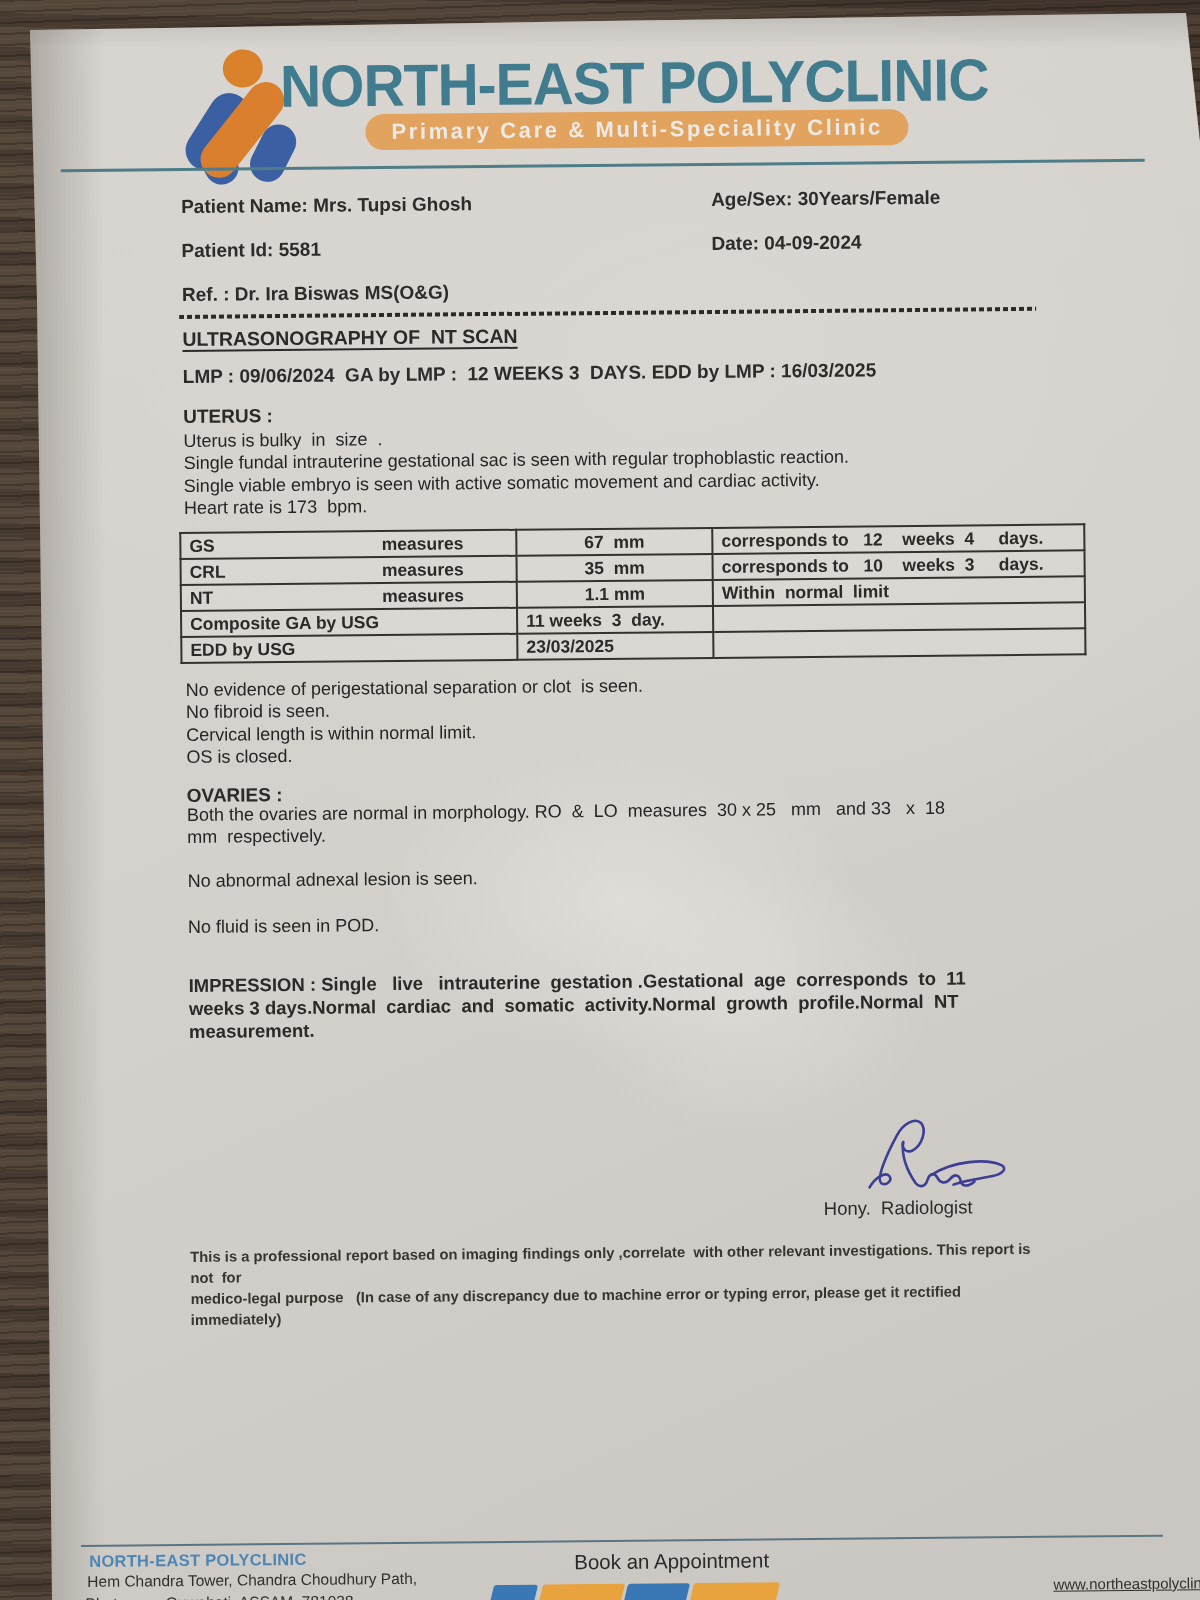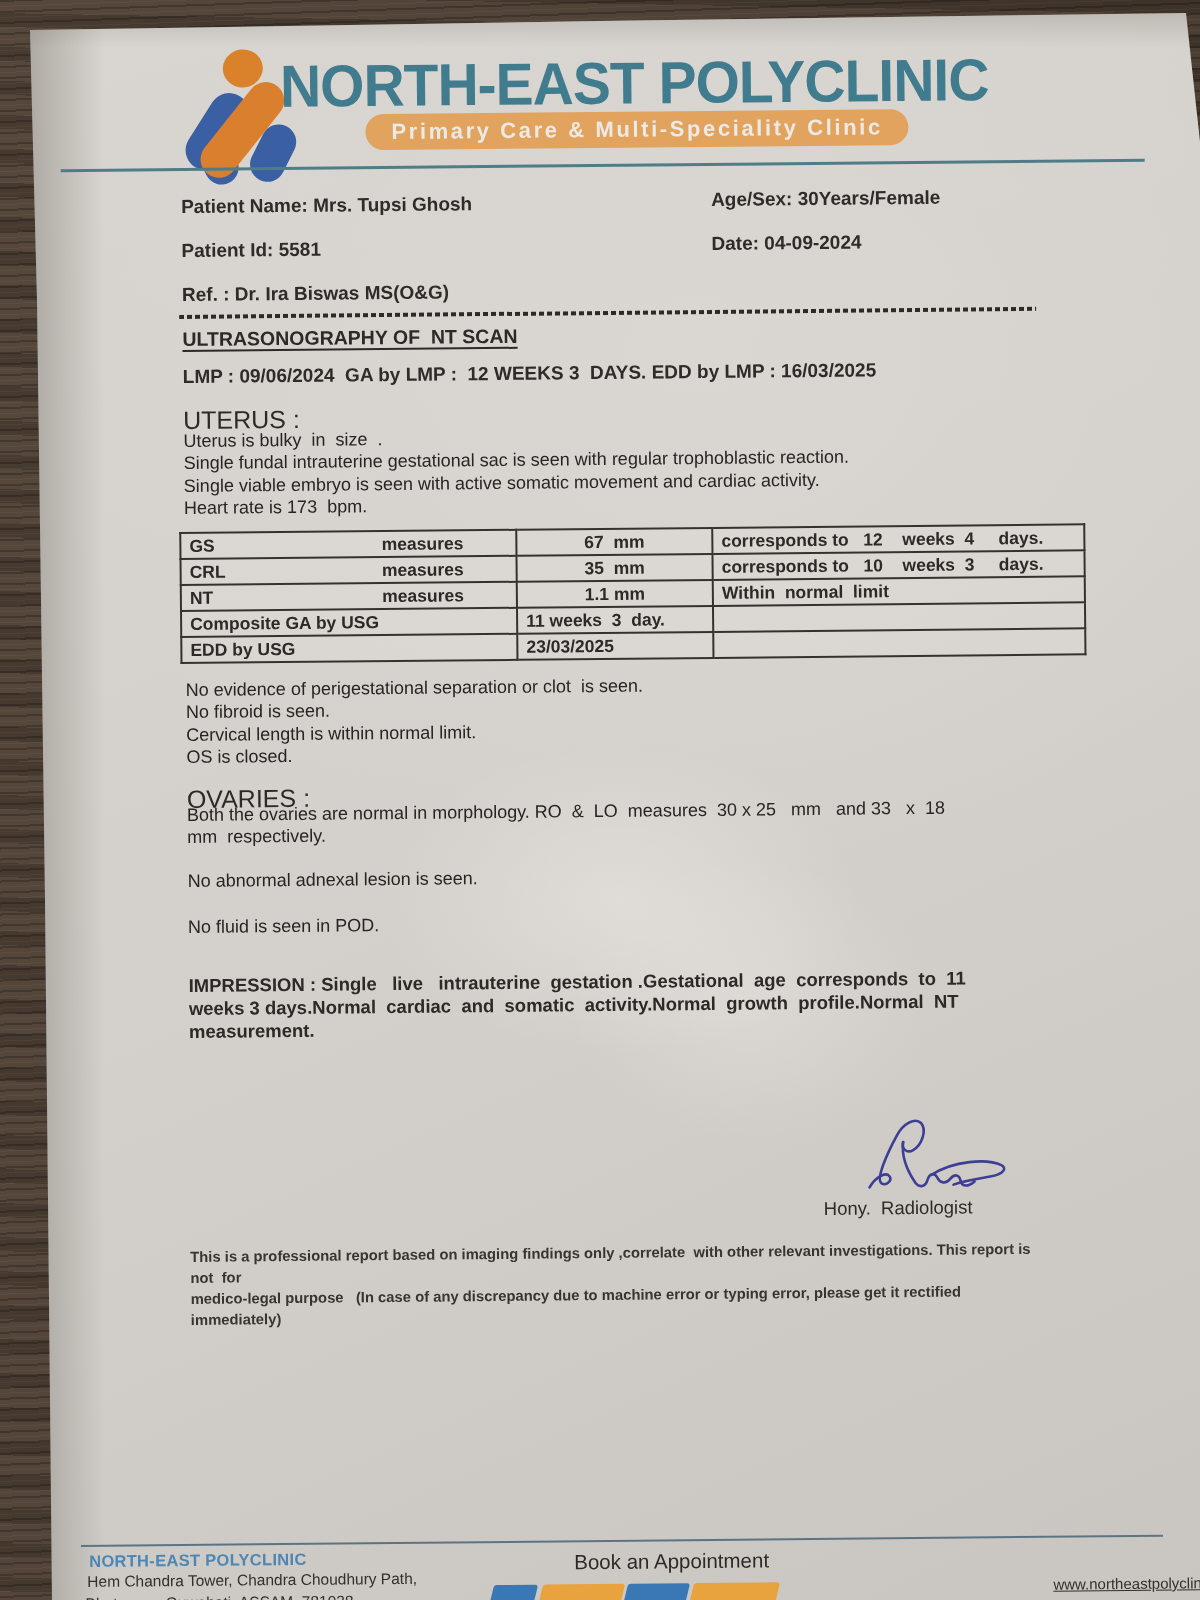--- a/index.html
+++ b/index.html
@@ -51,21 +51,21 @@
   .logo i{position:absolute;display:block;}
   .lg-head{left:30px;top:0;width:40px;height:38px;border-radius:50%;background:#d9822b;transform:rotate(-8deg);}
   .lg-arm{left:4px;top:40px;width:40px;height:84px;border-radius:21px;background:#3b5fa3;transform:rotate(33deg);}
   .lg-leg-l{left:6px;top:80px;width:34px;height:56px;border-radius:18px;background:#3b5fa3;transform:rotate(-26deg);}
   .lg-leg-r{left:62px;top:74px;width:35px;height:60px;border-radius:18px;background:#3b5fa3;transform:rotate(27deg);}
   .lg-capsule{left:-7px;top:62px;width:112px;height:37px;border-radius:19px;background:#d97f2e;transform:rotate(-51deg);}
   .patient-line{font-size:19px;font-weight:700;color:#2e2c29;}
   .dashes{height:4px;background:repeating-linear-gradient(90deg,#2c2a27 0 5px,rgba(0,0,0,0) 5px 8px);}
   .scan-title{font-size:19.5px;font-weight:700;text-decoration:underline;text-underline-offset:4px;text-decoration-thickness:2px;}
   .body-txt{font-size:18px;line-height:22.4px;color:#272523;}
-  .sec-head{font-size:25px;font-weight:400;}
+  .sec-head{font-size:19px;font-weight:700;}
 
   
   .usg-table{border-collapse:collapse;table-layout:fixed;width:858px;background:rgba(226,224,219,.35);}
   .usg-table td{
     border:2px solid #35322e;font-size:17.5px;font-weight:700;color:#2c2a27;
     padding:1px 8px;height:22px;white-space:pre-wrap;overflow:hidden;vertical-align:middle;
   }
   .c-param{width:318px;} .c-val{width:178px;text-align:center;} .c-note{width:354px;}
   .param-flex{display:flex;justify-content:space-between;padding-right:44px;}
   .val-left{text-align:left;padding-left:12px;}

